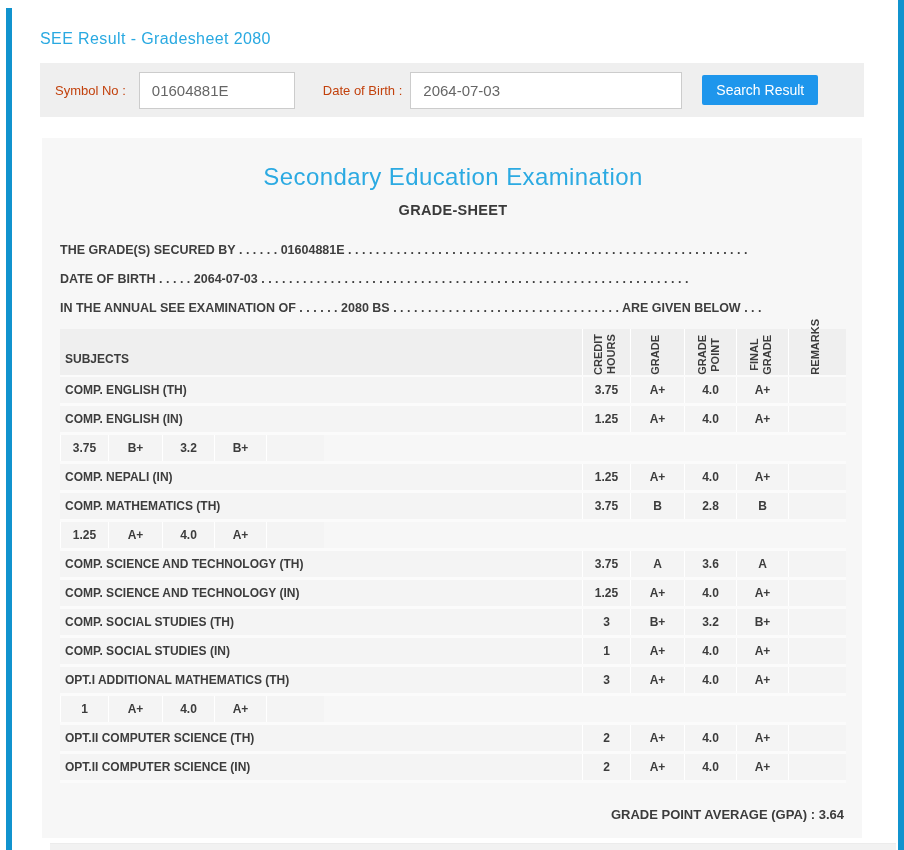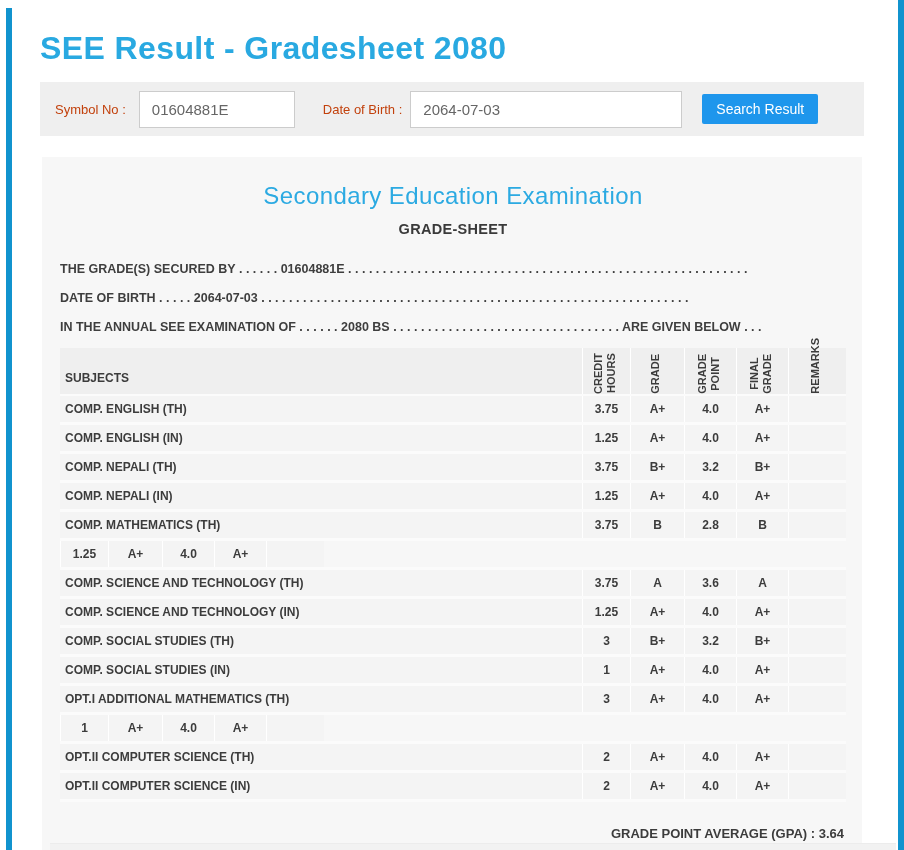--- a/index.html
+++ b/index.html
@@ -10,21 +10,21 @@
     font-family:"Liberation Sans","DejaVu Sans",sans-serif;
     color:#3c3c3c;
   }
   
   .stripe-left  { position:absolute; left:6px;  top:8px; bottom:0; width:6px; background:#1193ce; }
   .stripe-right { position:absolute; right:0;   top:0;   bottom:0; width:6px; background:#1193ce; }
   .bottom-strip { position:absolute; left:50px; right:8px; bottom:0; height:7px; background:#f2f2f2; border-top:1px solid #ececec; }
 
   .page-title {
     margin:0 0 0 40px; padding-top:30px;
-    font-size:32px; font-weight:700; color:#29a9e1; letter-spacing:0.4px;
+    font-size:16px; font-weight:400; color:#29a9e1; letter-spacing:0.4px;
   }
 
   
   .searchbar {
     margin:15px 0 0 40px; width:824px; height:54px;
     background:#efefef; display:flex; align-items:center; padding:0 15px;
   }
   .searchbar label { font-size:13px; font-weight:400; color:#c2410c; white-space:nowrap; }
   .searchbar input {
     height:37px; border:1px solid #ccc; background:#fff; padding:0 12px;
@@ -155,21 +155,20 @@
         </div>
         <div class="trow body">
           <div class="cell c-sub">COMP. ENGLISH (IN)</div>
           <div class="cell c-num c-credit">1.25</div>
           <div class="cell c-num c-grade">A+</div>
           <div class="cell c-num c-gpoint">4.0</div>
           <div class="cell c-num c-final">A+</div>
           <div class="cell c-num c-remarks"></div>
         </div>
         <div class="trow body">
-          <div class="cell c-sub">COMP. NEPALI (TH)</div>
           <div class="cell c-num c-credit">3.75</div>
           <div class="cell c-num c-grade">B+</div>
           <div class="cell c-num c-gpoint">3.2</div>
           <div class="cell c-num c-final">B+</div>
           <div class="cell c-num c-remarks"></div>
         </div>
         <div class="trow body">
           <div class="cell c-sub">COMP. NEPALI (IN)</div>
           <div class="cell c-num c-credit">1.25</div>
           <div class="cell c-num c-grade">A+</div>

